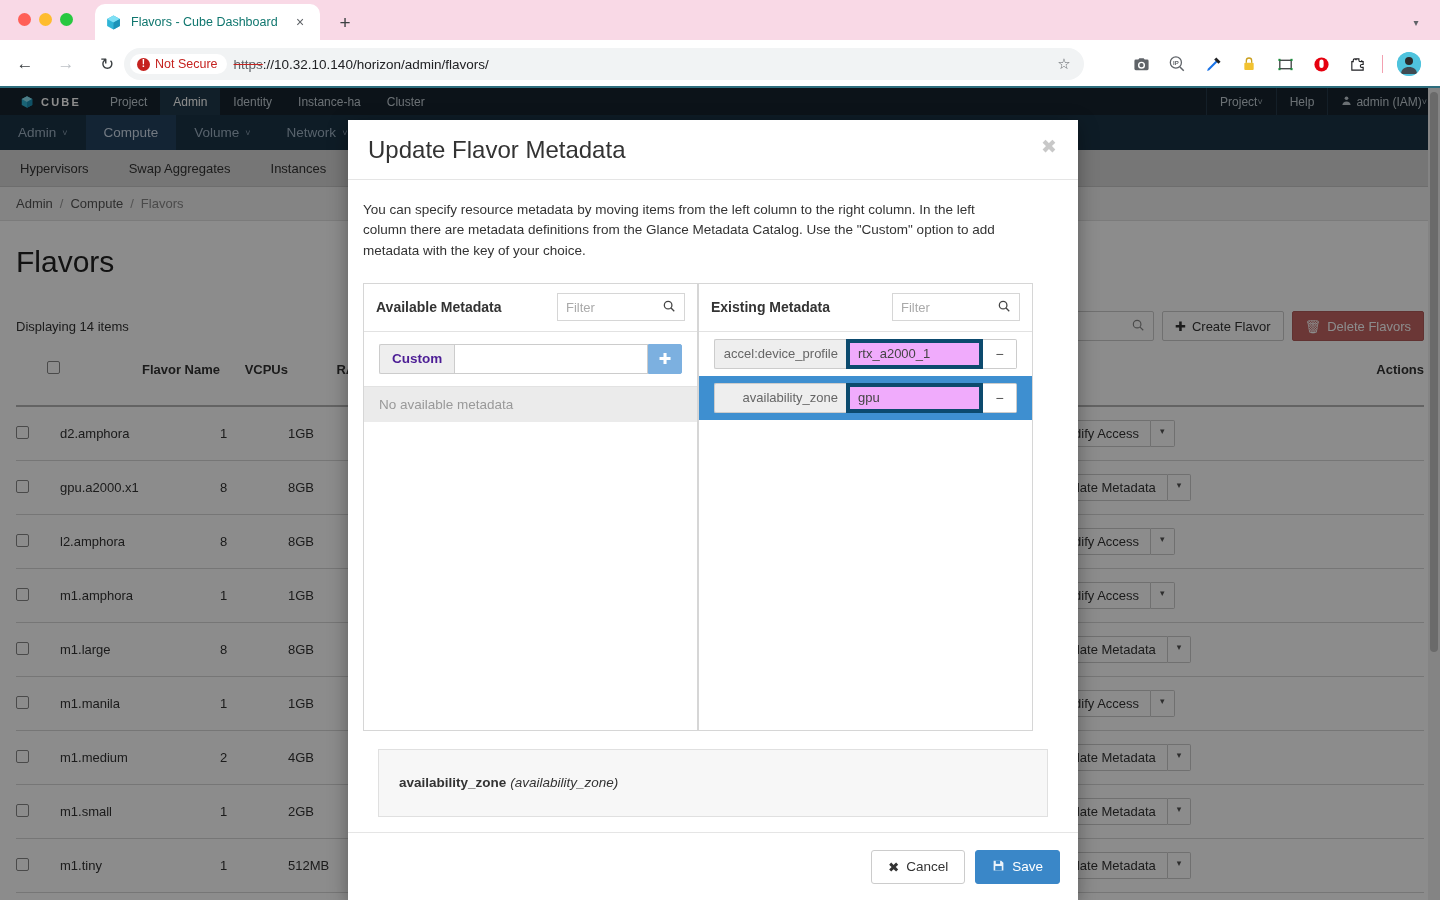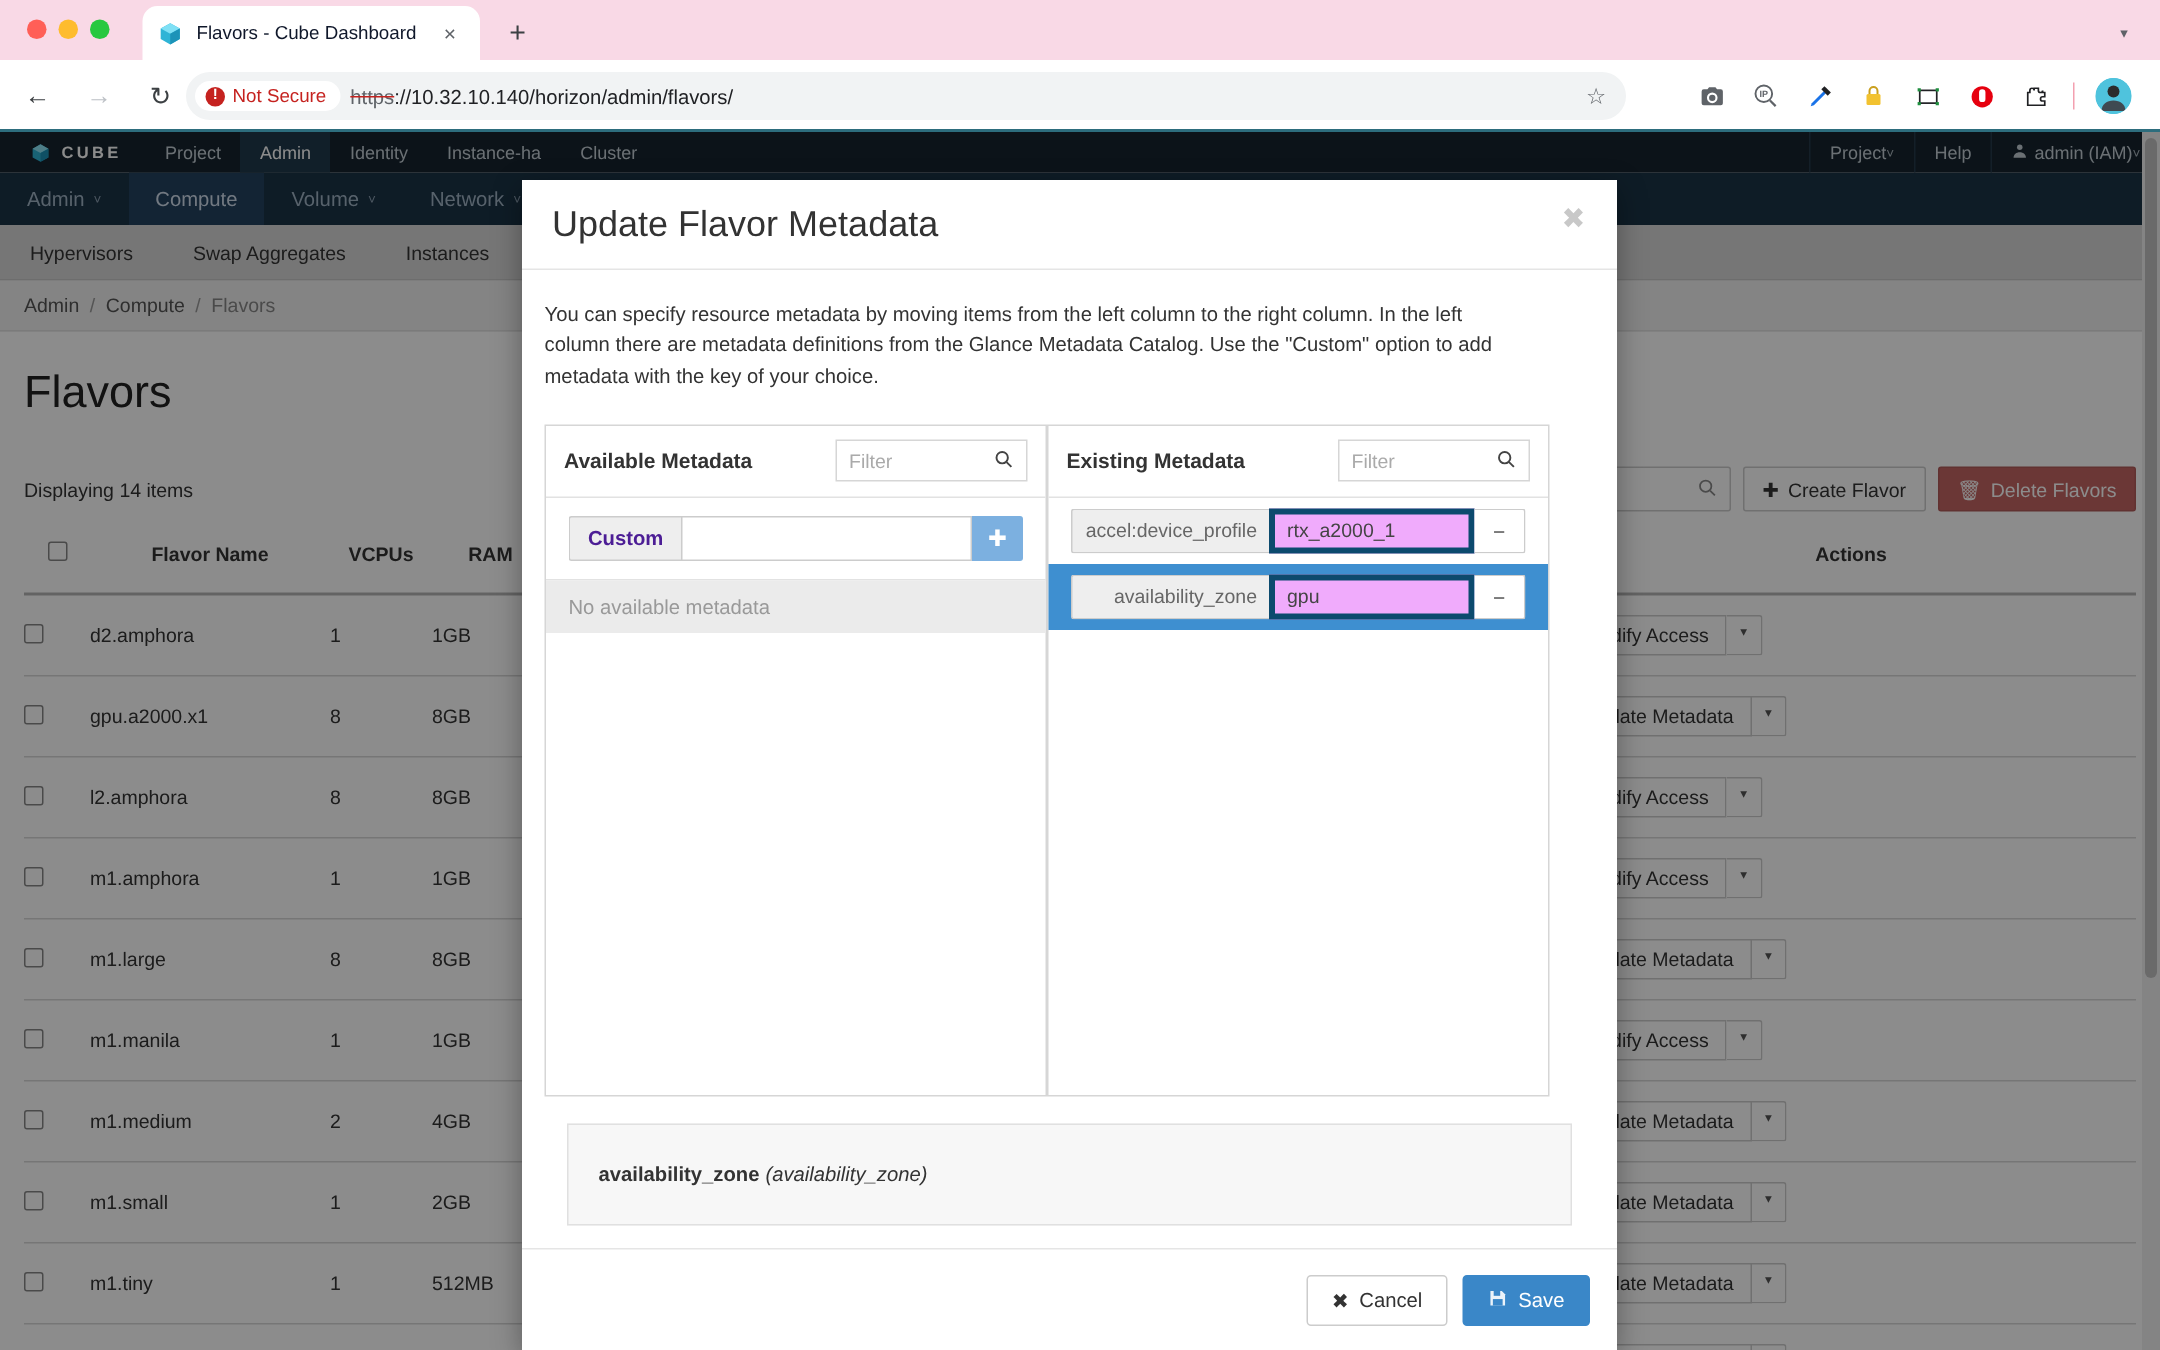--- a/index.html
+++ b/index.html
@@ -19,21 +19,21 @@
   .dot { width:13px; height:13px; border-radius:50%; }
   .dot.red{background:#ff5f57;} .dot.yel{background:#febc2e;} .dot.grn{background:#28c840;}
 
   .tab {
     position:absolute; left:95px; top:4px; width:225px; height:36px;
     background:#fff; border-radius:10px 10px 0 0;
     display:flex; align-items:center; padding:0 10px;
   }
   .tab-fav { width:17px; height:17px; margin-right:9px; flex:none; }
   .tab-title {
-    font-size:12.5px; color:#0f172a; white-space:nowrap; overflow:hidden;
+    font-size:12.5px; color:#0f766e; white-space:nowrap; overflow:hidden;
     text-overflow:ellipsis; flex:1;
   }
   .tab-close { width:20px; height:20px; display:flex; align-items:center;
     justify-content:center; color:#5f6368; font-size:14px; flex:none;}
   .newtab {
     position:absolute; left:332px; top:10px; width:26px; height:26px;
     display:flex; align-items:center; justify-content:center;
     color:#3c4043; font-size:19px; font-weight:300;
   }
   .winmenu {
@@ -124,22 +124,22 @@
   .tsearch { width:190px; height:30px; border:1px solid #ccc; background:#fff;
     border-radius:2px; display:flex; align-items:center; justify-content:flex-end;
     padding-right:8px; color:#999; font-size:13px; }
   .btn { height:30px; border:1px solid #ccc; background:#fff; border-radius:2px;
     display:flex; align-items:center; gap:6px; padding:0 12px; font-size:13px;
     color:#333; white-space:nowrap; }
   .btn.danger { background:#b94a48; border-color:#a4403e; color:#fff; opacity:.85; }
 
   table.flavors { width:calc(100% - 32px); margin:8px 16px 0 16px;
     border-collapse:collapse; }
-  table.flavors th { text-align:center; font-size:13px; color:#333;
-    padding:8px 0 18px 0; font-weight:bold; border-bottom:2px solid #b5b5b5; }
+  table.flavors th { text-align:right; font-size:13px; color:#333;
+    padding:8px 0 28px 0; font-weight:bold; border-bottom:2px solid #b5b5b5; }
   table.flavors td { font-size:13px; color:#333; padding:13px 0;
     border-bottom:1px solid #d8d8d8; }
   .c-chk{width:44px;} .c-name{width:160px;} .c-vcpu{width:68px;}
   .c-ram{width:78px;} .c-root{width:110px;} .c-eph{width:108px;}
   .c-swap{width:92px;} .c-rxtx{width:112px;} .c-id{width:96px;}
   .c-pub{width:72px;} .c-meta{width:88px;}
   .chk { width:13px; height:13px; border:1px solid #888; border-radius:2px;
     background:#fff; display:inline-block; }
   .lnk { color:#3a6ea5; }
   .act-grp { display:inline-flex; }

